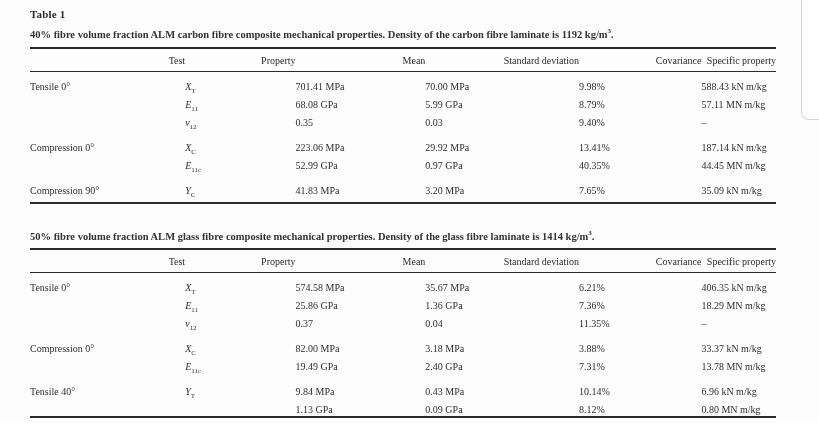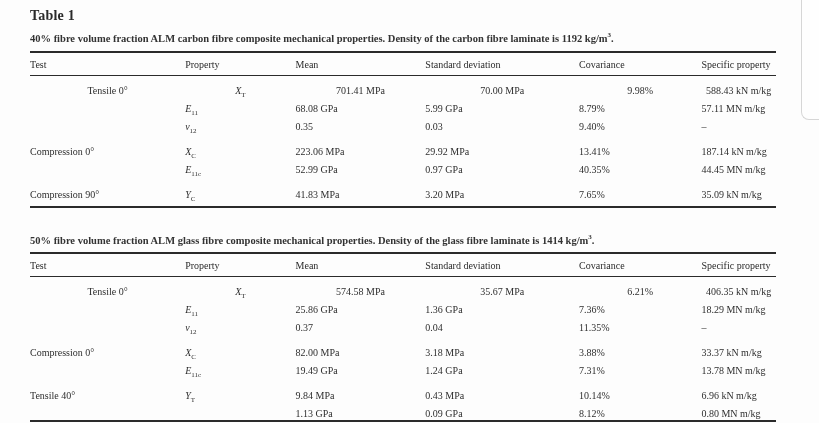--- a/index.html
+++ b/index.html
@@ -7,52 +7,52 @@
     width:819px;height:423px;
     background:#fdfdfd;
     font-family:"Liberation Serif","DejaVu Serif",serif;
     color:#2a2a2a;
     position:relative;
     overflow:hidden;
   }
   .content{position:absolute;left:30px;top:8px;width:746px;}
   .tbl-block{margin:0;}
   .tbl-block + .tbl-block{margin-top:25px;}
-  .tbl-label{font-weight:bold;font-size:14px;margin:0 0 3px 0;letter-spacing:.2px;}
+  .tbl-label{font-weight:bold;font-size:11px;margin:0 0 3px 0;letter-spacing:.2px;}
   .tbl-caption{font-size:10.5px;margin:7px 0 7px 0;color:#333;font-weight:bold;}
   .tbl-caption sup{font-size:7px;}
   table{
     width:100%;
     border-collapse:collapse;
     font-size:10px;
     border-top:2px solid #2b2b2b;
     border-bottom:2.5px solid #2b2b2b;
     table-layout:fixed;
   }
   col.c-test{width:20.8%;}
   col.c-prop{width:14.8%;}
   col.c-mean{width:17.4%;}
   col.c-sd{width:20.6%;}
   col.c-cov{width:16.4%;}
   col.c-spec{width:10.0%;}
   thead th{
-    font-weight:normal;text-align:left;
+    font-weight:normal;text-align:right;
     font-size:10px;color:#2a2a2a;
     padding:6px 0 5px 0;
     border-bottom:1px solid #2b2b2b;
     white-space:nowrap;
   }
   tbody td{
     padding:0;vertical-align:top;
     line-height:13px;white-space:nowrap;
     color:#2e2e2e;
   }
   tbody tr:first-child td{padding-top:8px;}
   tbody tr.group-start td{padding-top:7px;}
-  tbody tr.group-start:first-child td{padding-top:8px;text-align:center;}
+  tbody tr.group-start:first-child td{padding-top:8px;}
   tbody tr:last-child td{}
   td i{font-style:italic;}
   td sub{font-size:7px;}
   .side-panel{
     position:absolute;left:801px;top:-12px;
     width:40px;height:131px;
     border-left:1px solid #d6d6d6;
     border-bottom:1px solid #d6d6d6;
     border-bottom-left-radius:8px;
     background:#fefefe;
@@ -191,21 +191,21 @@
             <td><i>X</i><sub>C</sub></td>
             <td>82.00 MPa</td>
             <td>3.18 MPa</td>
             <td>3.88%</td>
             <td>33.37 kN m/kg</td>
           </tr>
           <tr>
             <td></td>
             <td><i>E</i><sub>11c</sub></td>
             <td>19.49 GPa</td>
-            <td>1.24 GPa</td>
+            <td>2.40 GPa</td>
             <td>7.31%</td>
             <td>13.78 MN m/kg</td>
           </tr>
           <tr class="group-start">
             <td>Tensile 40°</td>
             <td><i>Y</i><sub>T</sub></td>
             <td>9.84 MPa</td>
             <td>0.43 MPa</td>
             <td>10.14%</td>
             <td>6.96 kN m/kg</td>

